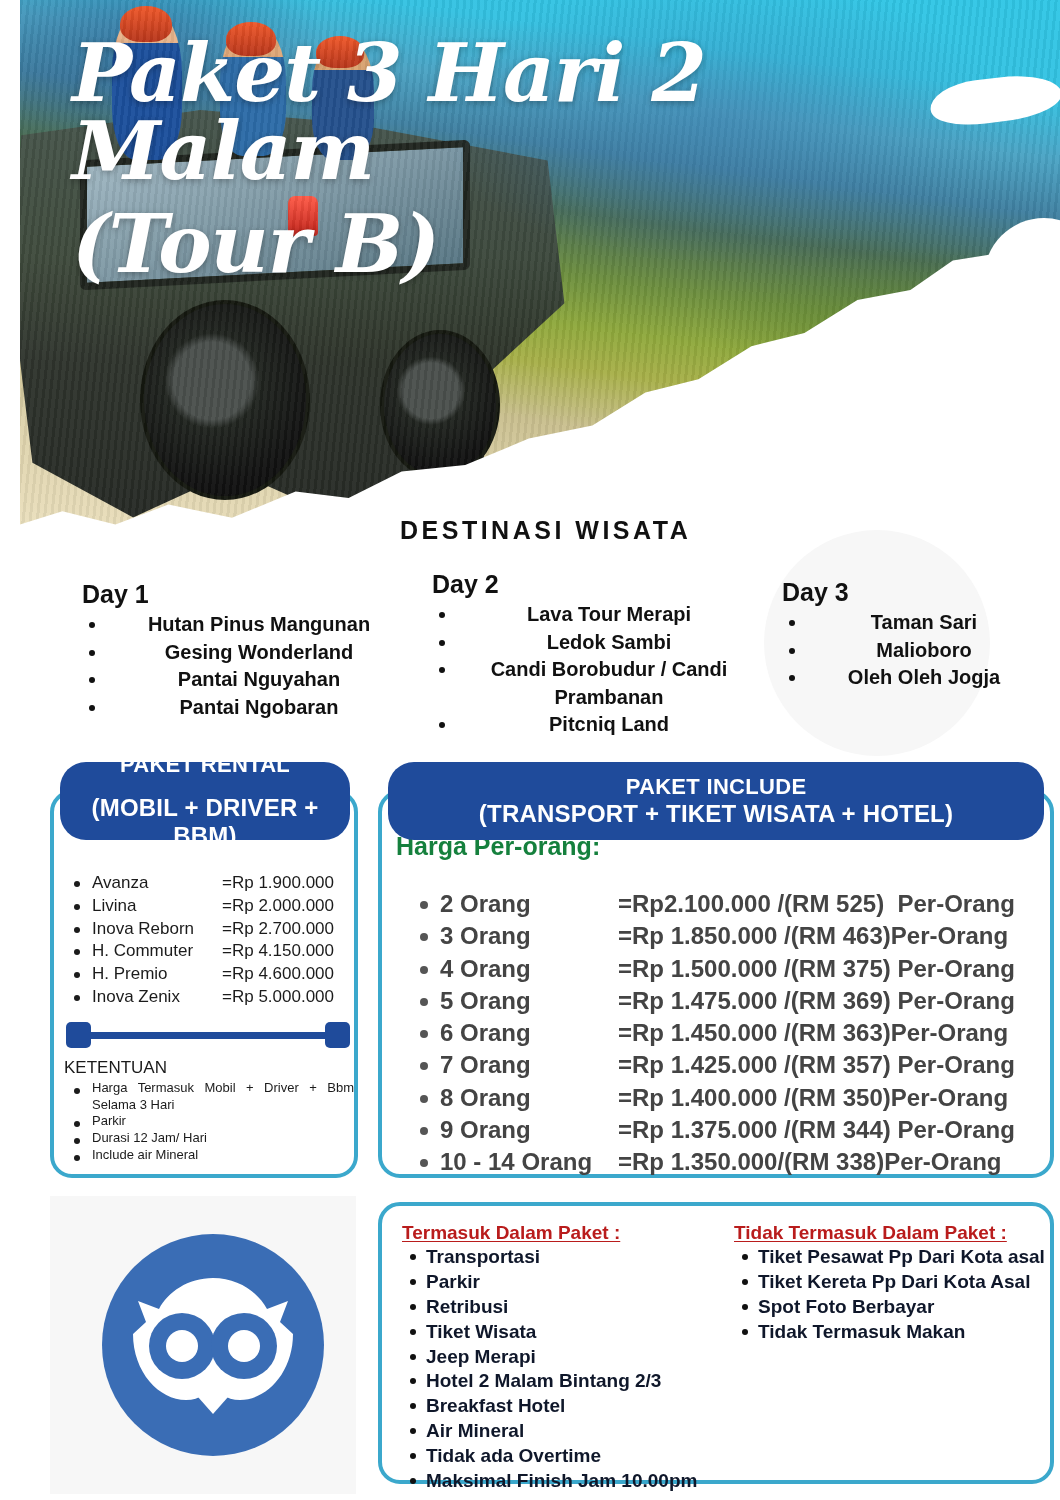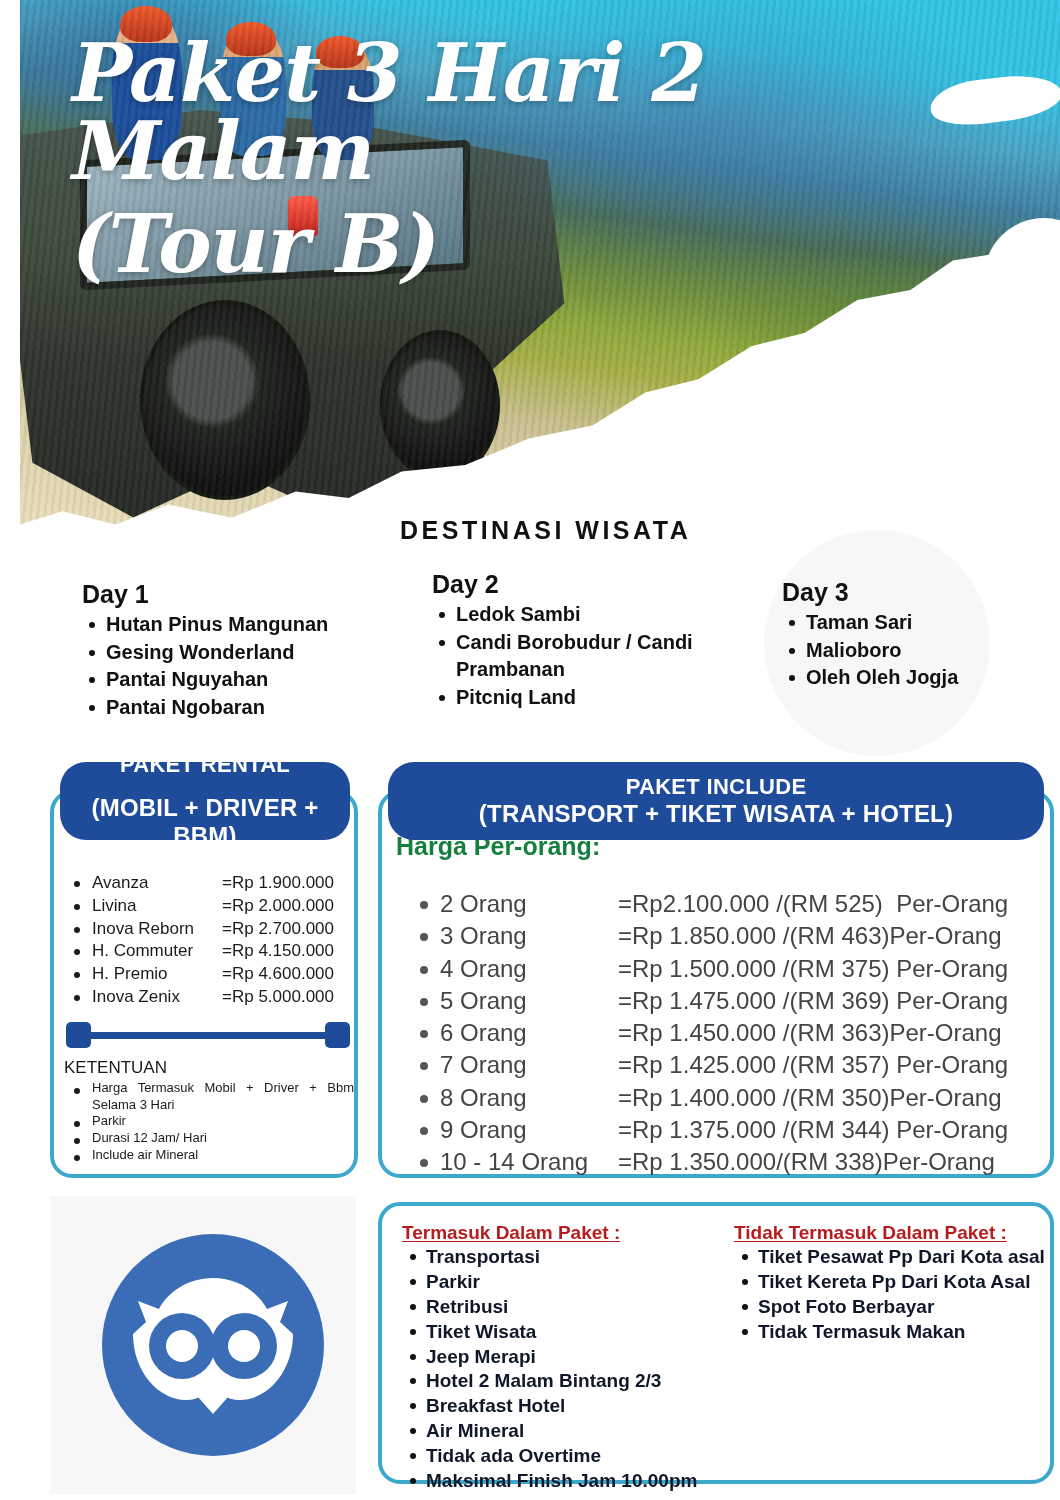--- a/index.html
+++ b/index.html
@@ -107,21 +107,21 @@
     position:absolute; left: 380px; top: 516px;
     font-size: 25px; font-weight: 700; color:#111;
     letter-spacing: 3.5px;
   }
   .grey-circle {
     position:absolute; left: 744px; top: 530px; width: 226px; height: 226px;
     border-radius:50%; background:#f7f7f7;
   }
   .day-col { position:absolute; }
   .day-col .day-title { font-size: 25px; font-weight: 800; color:#111; margin-bottom: 2px; }
-  .day-col ul { list-style: none; }
+  .day-col ul { list-style: none; text-align: center; }
   .day-col li {
     position:relative; padding-left: 24px; font-size: 20px; font-weight: 700;
     color:#111; line-height: 1.38;
   }
   .day-col li::before {
     content:""; position:absolute; left: 7px; top: 11px;
     width: 6px; height: 6px; border-radius:50%; background:#111;
   }
   #day1 { left: 62px; top: 580px; width: 330px; }
   #day2 { left: 412px; top: 570px; width: 330px; }
@@ -179,21 +179,21 @@
   
   #include-card { left: 358px; top: 790px; width: 676px; height: 388px; }
   #include-head { left: 368px; top: 762px; width: 656px; height: 78px; }
   .harga-label {
     position:absolute; left: 376px; top: 832px;
     font-size: 25px; font-weight: 800; color:#15803d;
   }
   .price-list { position:absolute; left: 392px; top: 888px; width: 640px; }
   .price-list li {
     position:relative; list-style:none; padding-left: 28px;
-    font-size: 24px; font-weight: 400; color:#444; line-height: 1.345; white-space: pre;
+    font-size: 24px; font-weight: 700; color:#444; line-height: 1.345; white-space: pre;
   }
   .price-list li::before {
     content:""; position:absolute; left:8px; top:13px; width:8px; height:8px;
     border-radius:50%; background:#555;
   }
   .price-list .pax { display:inline-block; width: 178px; }
 
   
   .logo-box { position:absolute; left: 30px; top: 1196px; width: 306px; height: 298px; background:#f7f7f7; }
   .logo-circle {
@@ -259,20 +259,21 @@
       <li>Hutan Pinus Mangunan</li>
       <li>Gesing Wonderland</li>
       <li>Pantai Nguyahan</li>
       <li>Pantai Ngobaran</li>
     </ul>
   </div>
 
   <div class="day-col" id="day2">
     <div class="day-title">Day 2</div>
     <ul>
+      <li>Lava Tour Merapi</li>
       <li>Ledok Sambi</li>
       <li>Candi Borobudur / Candi Prambanan</li>
       <li>Pitcniq Land</li>
     </ul>
   </div>
 
   <div class="day-col" id="day3">
     <div class="day-title">Day 3</div>
     <ul>
       <li>Taman Sari</li>

